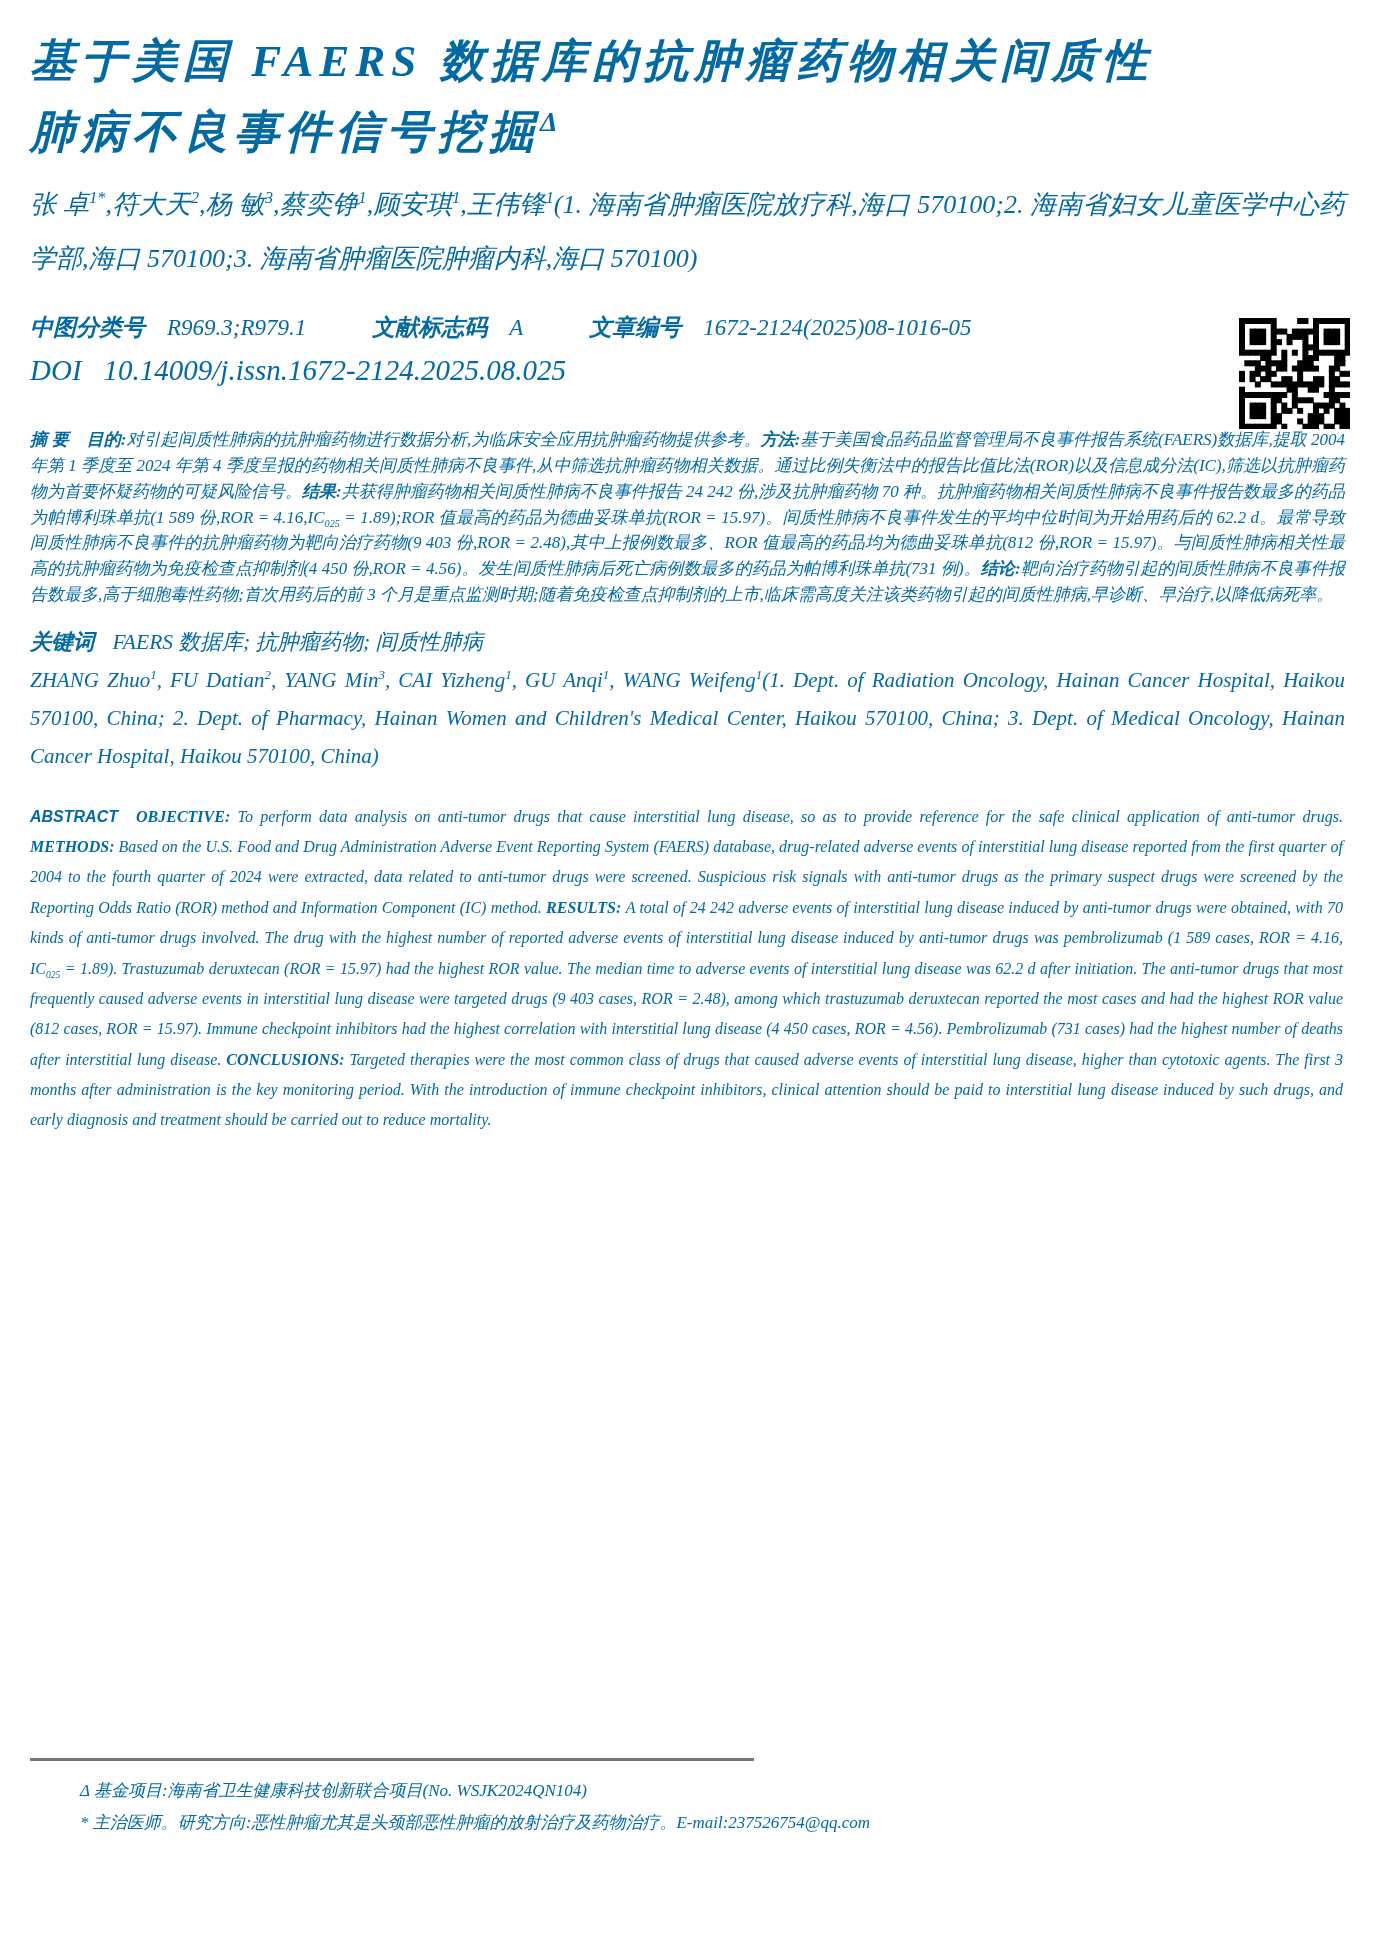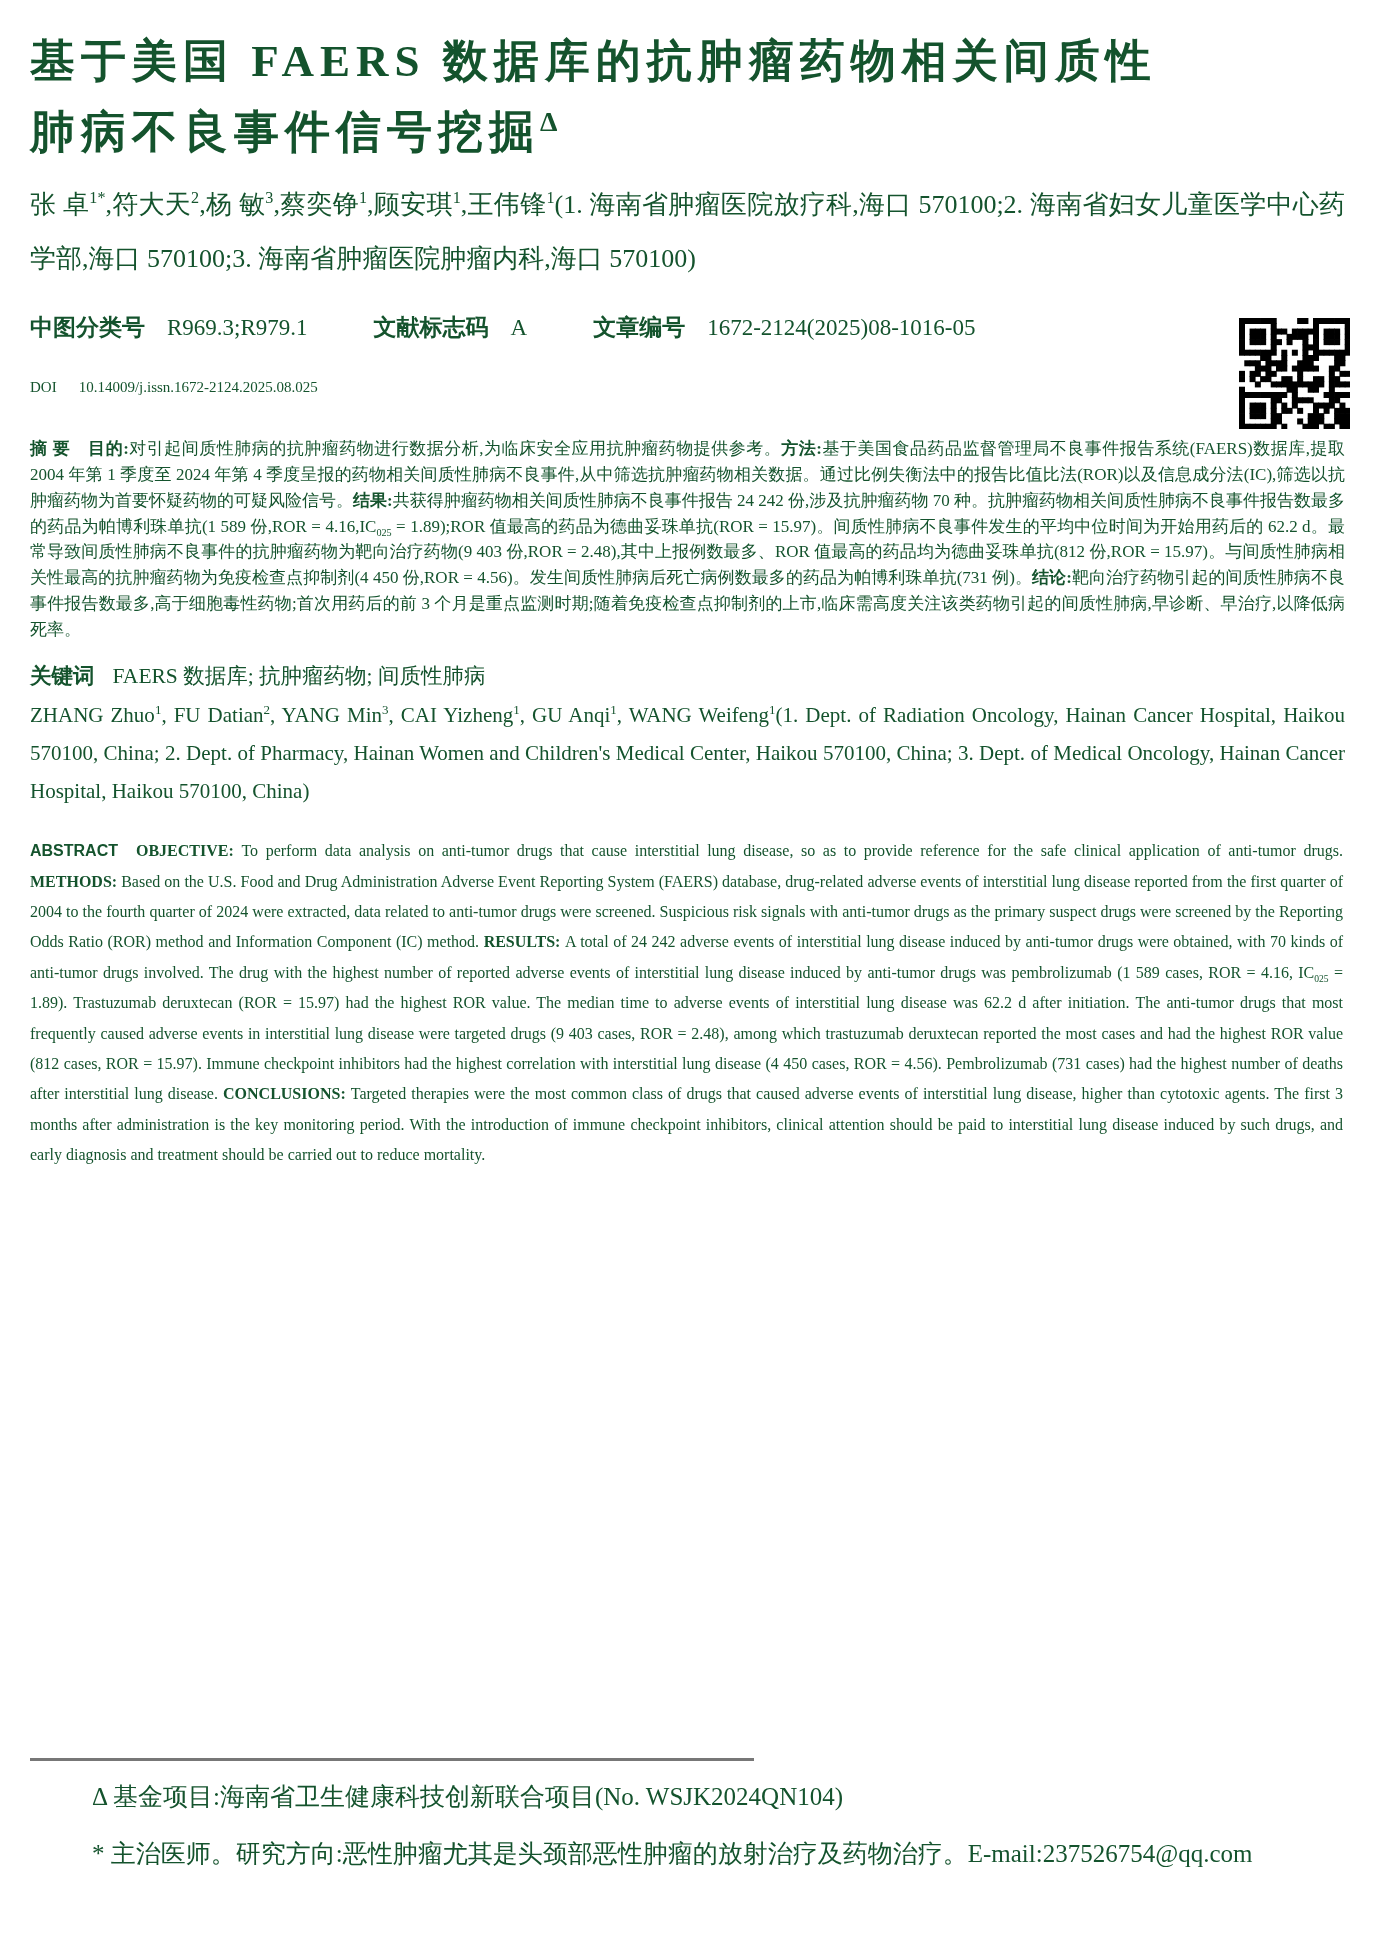--- a/index.html
+++ b/index.html
@@ -4,22 +4,23 @@
 <style>
   html,body{margin:0;padding:0;background:#e8e8e8;}
   .page{
     position:relative;
     width:1375px;height:1940px;
     margin:0 auto;
     background:#ffffff;
     box-sizing:border-box;
     padding:26px 30px 0 30px;
     font-family:"Liberation Serif","DejaVu Serif",serif;
-    color:#14532d;
+    color:#0369a1;
     overflow:hidden;
+    font-style:italic;
   }
   .title-cn{
     margin:0 0 10px 0;
     font-size:45px;
     font-weight:700;
     line-height:1.58;
     letter-spacing:6px;
     font-family:"Liberation Serif","DejaVu Serif",serif;
   }
   .title-cn .seg-sup{letter-spacing:0;}
@@ -35,21 +36,21 @@
     display:flex;
     gap:4px;
     align-items:baseline;
   }
   .meta-item{margin-right:62px;white-space:nowrap;}
   .meta-label{
     font-family:"Liberation Sans","DejaVu Sans",sans-serif;
     font-weight:700;
     margin-right:22px;
   }
-  .doi-row{margin-top:36px;font-size:15px;}
+  .doi-row{margin-top:11px;font-size:29px;}
   .doi-row .doi-label{margin-right:22px;}
   .qr{
     position:absolute;
     top:318px;right:25px;
     width:111px;height:111px;
   }
   .abstract-cn{
     margin:40px 0 18px 0;
     font-size:17px;
     line-height:1.515;
@@ -97,23 +98,23 @@
     left:30px;top:1758px;
     width:1315px;
   }
   .footnote-divider{
     width:724px;
     border-top:3px solid #777;
     margin:0 0 16px 0;
   }
   .footnote-line{
     padding-left:46px;
-    font-size:25px;
+    font-size:17px;
     line-height:1.62;
-    margin:16px;
+    margin:4px;
   }
   .page-footer{
     position:absolute;
     left:30px;top:1890px;
     width:1315px;
     display:flex;
     justify-content:space-between;
     font-size:22px;
   }
   .qr svg rect{fill:#000;}

